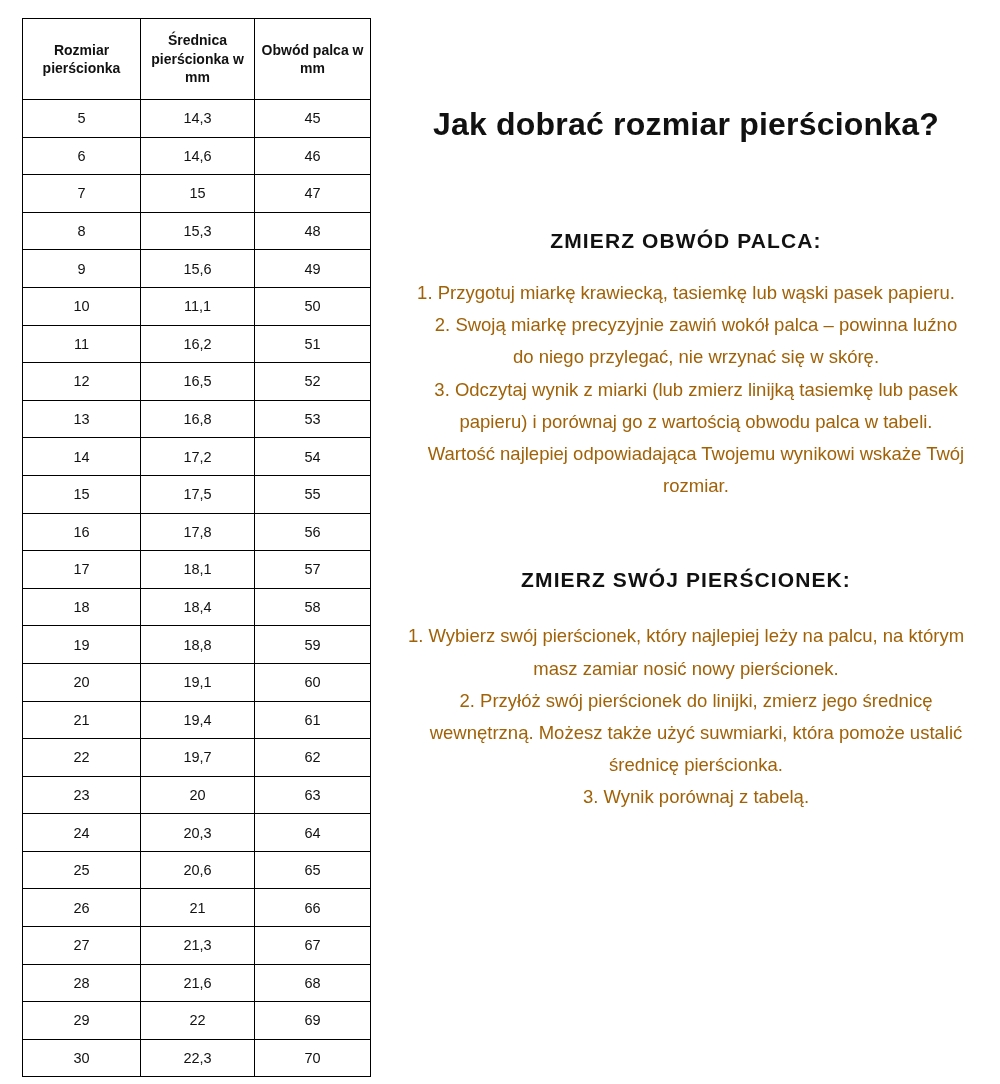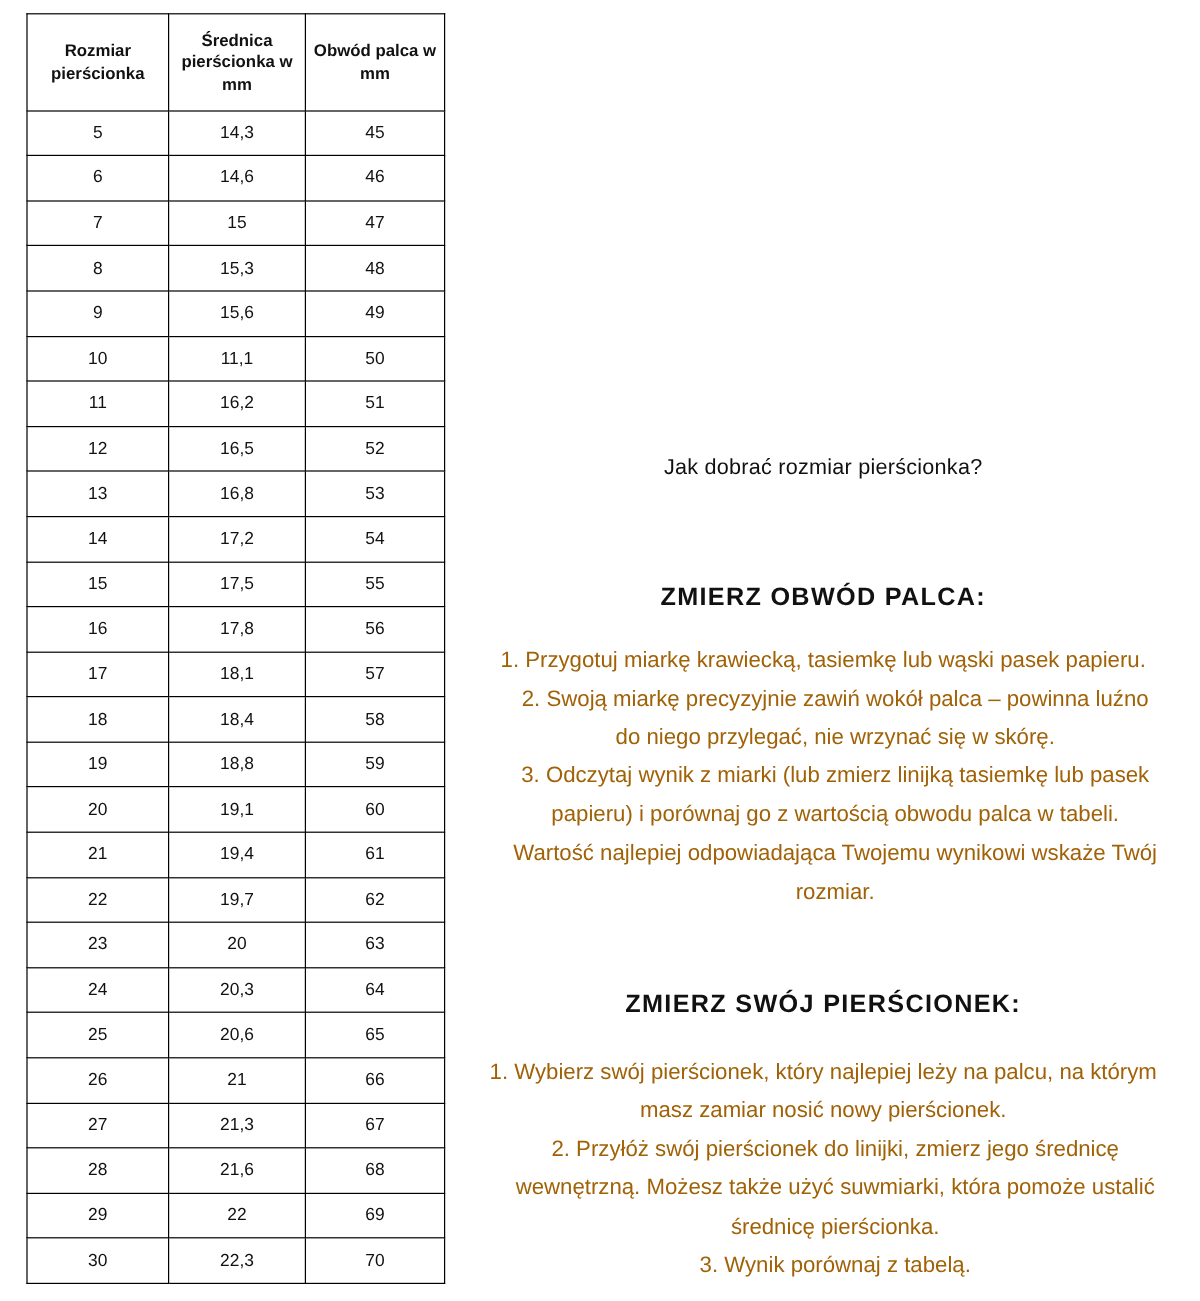--- a/index.html
+++ b/index.html
@@ -11,21 +11,21 @@
     width: 1000px;
     height: 1084px;
     font-family: "Liberation Sans", sans-serif;
     color: #111111;
     position: relative;
     overflow: hidden;
   }
   .page {
     display: flex;
     flex-direction: row;
-    align-items: flex-end;
+    align-items: flex-start;
     width: 1000px;
     height: 1084px;
     box-sizing: border-box;
     padding: 18px 14px 14px 22px;
   }
 
   
   .table-wrap {
     width: 350px;
     flex: 0 0 350px;
@@ -61,22 +61,22 @@
   table.size-table col.c3 { width: 116px; }
 
   
   .content {
     flex: 1 1 auto;
     padding: 0 20px 0 34px;
     box-sizing: border-box;
     text-align: center;
   }
   h1.main-title {
-    font-size: 18px;
-    font-weight: normal;
+    font-size: 32px;
+    font-weight: bold;
     letter-spacing: 0.2px;
     margin: 88px 0 0 0;
     color: #111111;
   }
   h2.section-title {
     font-size: 21px;
     font-weight: bold;
     letter-spacing: 1.1px;
     margin: 86px 0 0 0;
     color: #111111;

